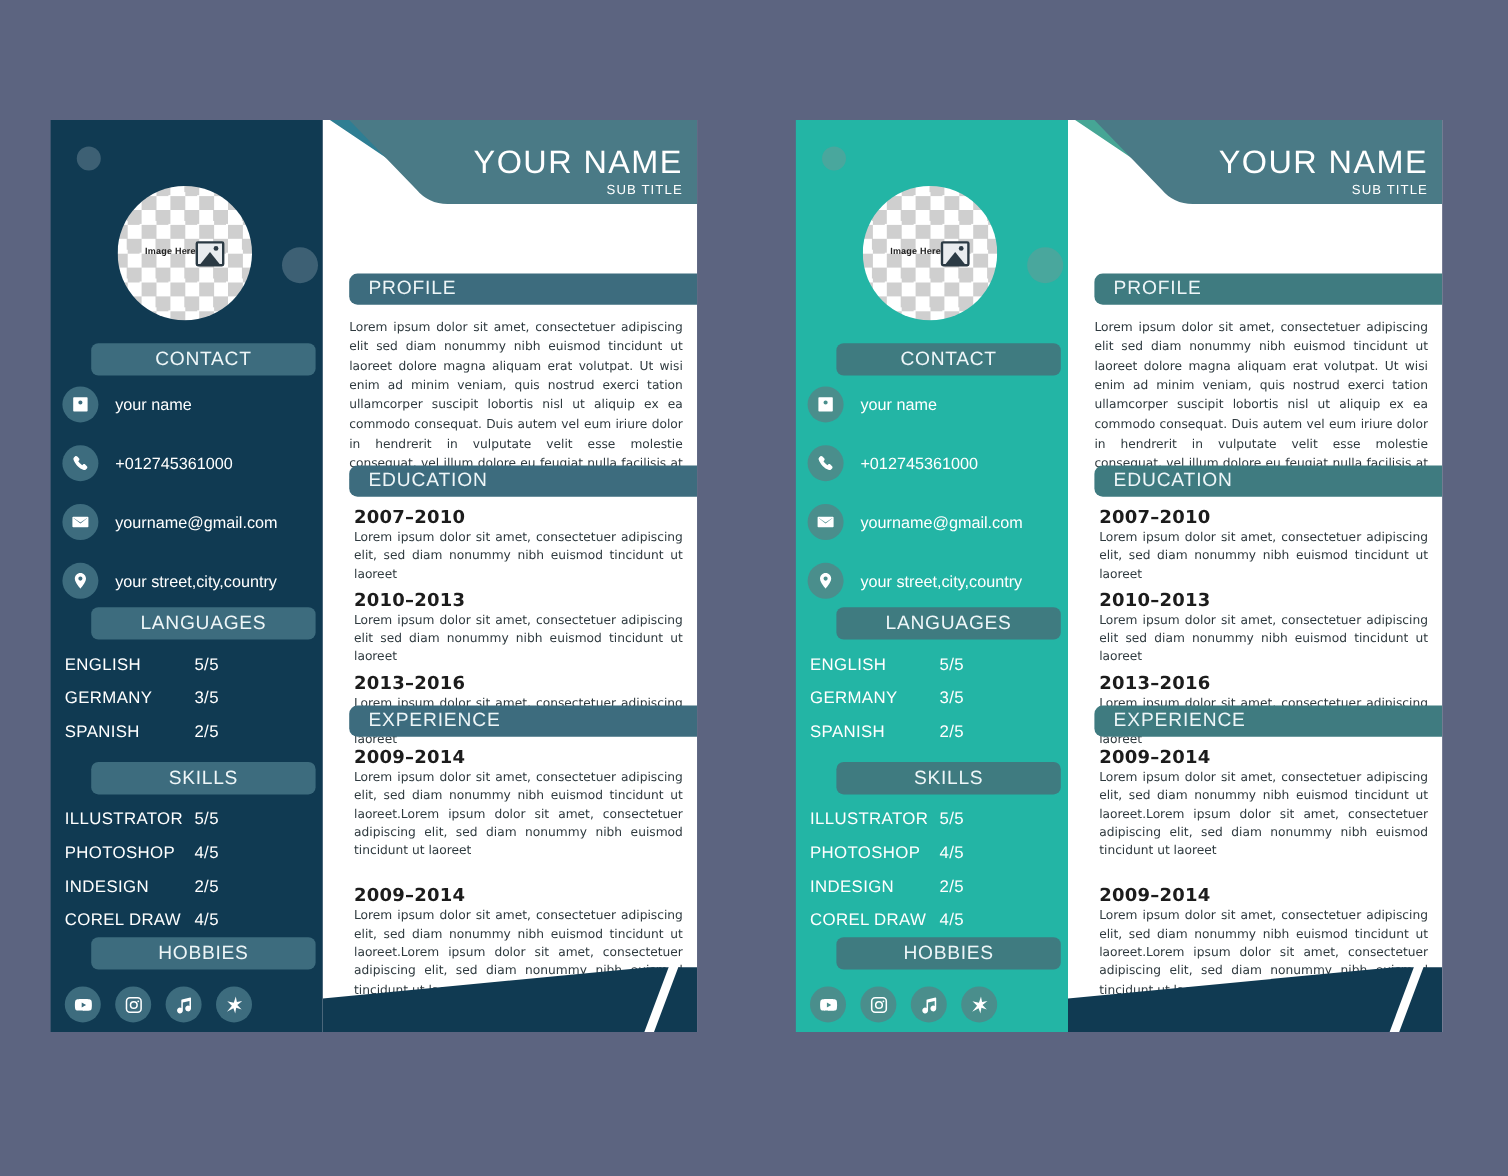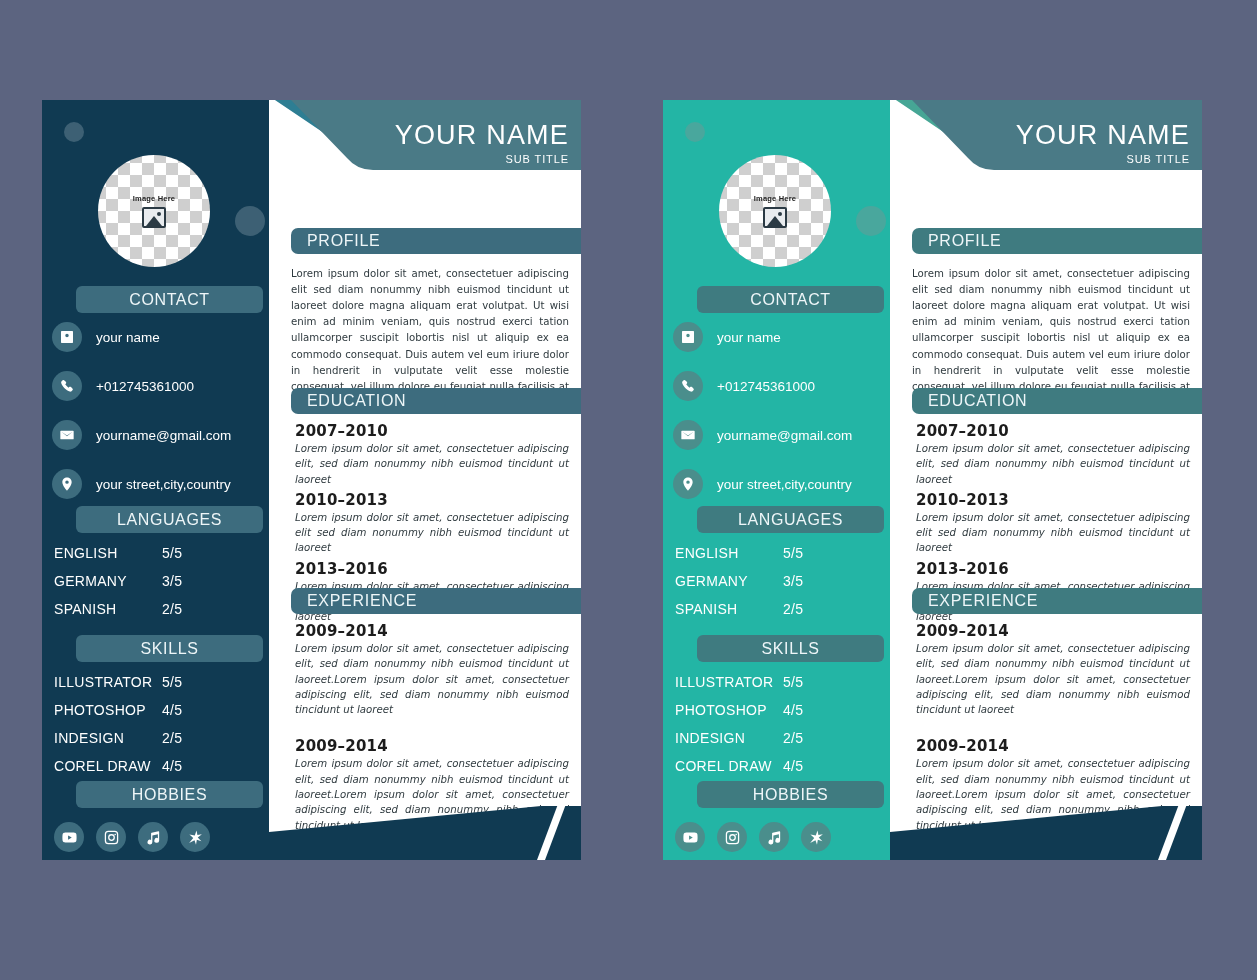--- a/index.html
+++ b/index.html
@@ -46,21 +46,20 @@
     position: absolute;
     left: 56px;
     top: 55px;
     width: 112px;
     height: 112px;
     border-radius: 50%;
     overflow: hidden;
     background:
       repeating-conic-gradient(#cfcfcf 0% 25%, #ffffff 0% 50%) 50% / 24px 24px;
     display: flex;
-    flex-direction: column;
     align-items: center;
     justify-content: center;
   }
   .avatar-label {
     font-size: 7.5px;
     color: #222;
     font-weight: bold;
     margin-bottom: 4px;
     letter-spacing: .2px;
   }
@@ -223,21 +222,20 @@
     font-family: "DejaVu Sans", sans-serif;
     letter-spacing: .2px;
   }
   .entry-desc {
     font-size: 10.2px;
     line-height: 1.5;
     color: #2f3a3f;
     text-align: justify;
     font-family: "DejaVu Sans", sans-serif;
     margin-top: 1px;
-    font-style: italic;
   }
 
   .footer-shape {
     position: absolute;
     left: 0; right: 0; bottom: 0;
     height: 80px;
   }
   .footer-shape svg { display: block; width: 100%; height: 100%; }
 </style>
 </head>

